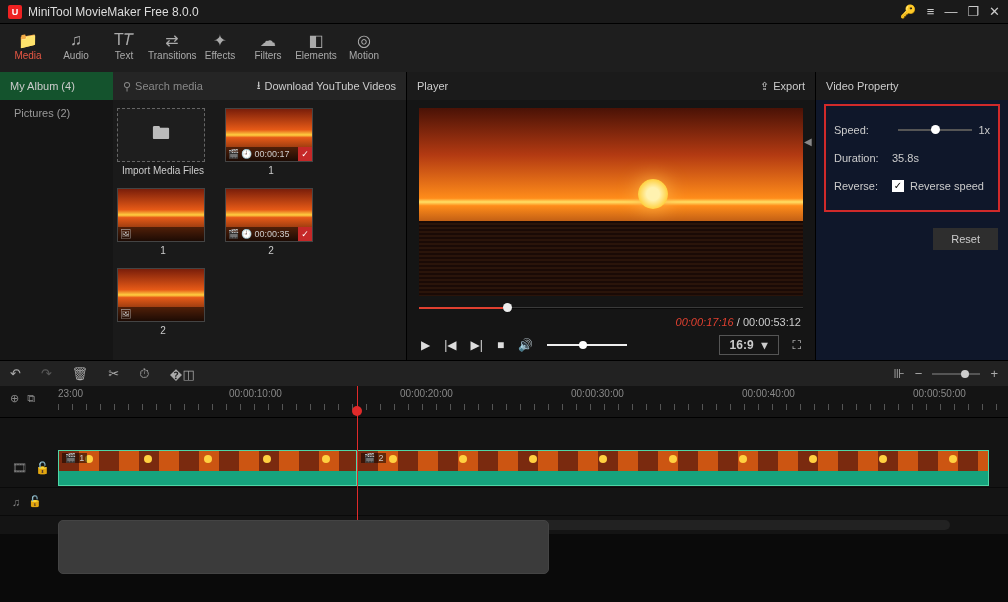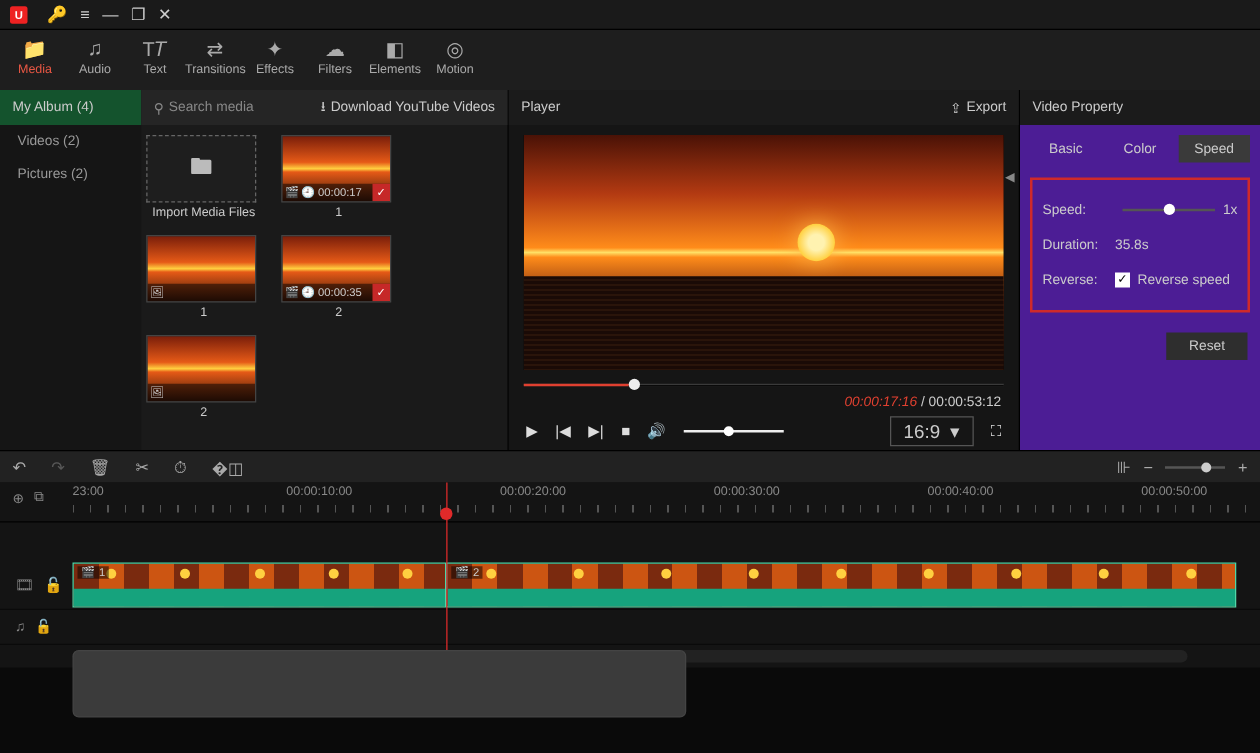--- a/index.html
+++ b/index.html
@@ -42,23 +42,23 @@
   .progressrow { height:16px; margin:0 12px; position:relative; }
   .progressrow .track { position:absolute; left:0; right:0; top:7px; height:2px; background:#3a3a3a; }
   .progressrow .fill { position:absolute; left:0; top:7px; height:2px; background:#e04030; }
   .progressrow .dot { position:absolute; top:3px; width:9px; height:9px; border-radius:50%; background:#eee; }
   .timerow { height:18px; display:flex; justify-content:flex-end; padding:0 14px; font-size:11px; }
   .timerow .cur { color:#e04030;font-style:italic; }
   .ctrlrow { height:26px; display:flex; align-items:center; gap:14px; padding:0 14px 4px; }
   .ctrlico { color:#ddd; cursor:pointer; font-size:12px; }
   .volslider { height:2px; background:#eee; width:80px; position:relative; }
   .volslider::after { content:""; position:absolute; left:40%; top:-3px; width:8px; height:8px; border-radius:50%; background:#fff; }
-  .aspect { margin-left:auto; border:1px solid #555; padding:2px 10px; display:flex; align-items:center; gap:8px; font-size:15px; }
-  
-  .proppanel { width:192px; background:#4c1d95; display:flex; flex-direction:column; }
+  .aspect { margin-left:auto; border:1px solid #555; padding:2px 10px; display:flex; align-items:flex-start; gap:8px; font-size:12px;font-weight:bold; }
+  
+  .proppanel { width:192px; background:#0f172a; display:flex; flex-direction:column; }
   .tabs { display:flex; margin:8px; gap:2px; }
   .tabbtn { flex:1; text-align:center; padding:5px 0; font-size:11px; cursor:pointer; }
   .tabbtn.active { background:#3a3a3a; }
   .propbody { margin:4px 8px; border:2px solid #d02a2a; padding:10px 8px; position:relative; }
   .proprow { display:flex; align-items:center; height:28px; font-size:11px; }
   .proprow .lab { width:58px; }
   .speedslider { flex:1; height:2px; background:#555; position:relative; margin:0 6px; }
   .speedslider::after { content:""; position:absolute; left:45%; top:-4px; width:9px; height:9px; border-radius:50%; background:#fff; }
   .chkbox { width:12px; height:12px; background:#fff; color:#000; font-size:10px; text-align:center; line-height:12px; margin-right:6px; }
   .resetbtn { margin:12px 10px 0 auto; padding:5px 18px; background:#2e2e2e; font-size:11px; cursor:pointer; width:fit-content; }
@@ -89,20 +89,21 @@
   .atrack { height:28px; display:flex; border-bottom:1px solid #0a0a0a; }
   .playline { position:absolute; top:0; bottom:0; width:1px; background:#e02a2a; }
   .hscroll { height:10px; margin:4px 58px; background:#222; border-radius:5px; position:relative; }
   .hscroll .thumb { position:absolute; left:0; width:55%; top:0; bottom:0; background:#3b3b3b; border-radius:5px; }
 </style>
 </head>
 <body>
 
 <div class="titlebar">
   <div class="logo">U</div>
+  <div class="title">MiniTool MovieMaker Free 8.0.0</div>
   <span class="ctl key">🔑</span>
   <span class="ctl">≡</span>
   <span class="ctl">—</span>
   <span class="ctl">❐</span>
   <span class="ctl">✕</span>
 </div>
 
 <div class="topstrip">
   <div class="ribbon" id="ribbon">
       <div class="ribtab active">
@@ -138,21 +139,20 @@
         <div>Motion</div>
       </div>
     </div>
 </div>
 
 <div class="uppermid">
   <div class="mediapanel">
     <div class="albumlist">
       <div class="albumhead">My Album (4)</div>
       <div id="albumitems">
-          <div class="albumitem">Videos (2)</div>
           <div class="albumitem">Pictures (2)</div>
         </div>
     </div>
     <div class="mediagrid">
       <div class="searchbar">
         <div class="sbox">
           <span>⚲</span>
           <span>Search media</span>
         </div>
         <span style="margin-right:4px;">⭳</span>
@@ -243,25 +243,20 @@
         <span>▾</span>
       </div>
       <span class="ctrlico">⛶</span>
     </div>
   </div>
 
   <div class="proppanel" style="position:relative;">
     <div class="panelhead">
         <span>Video Property</span>
       </div>
-    <div class="tabs">
-      <div class="tabbtn">Basic</div>
-      <div class="tabbtn">Color</div>
-      <div class="tabbtn active">Speed</div>
-    </div>
     <span class="shelfcaret">◀</span>
     <div class="propbody">
       <div class="proprow">
         <span class="lab">Speed:</span>
         <div class="speedslider"></div>
         <span>1x</span>
       </div>
       <div class="proprow">
         <span class="lab">Duration:</span>
         <span>35.8s</span>

